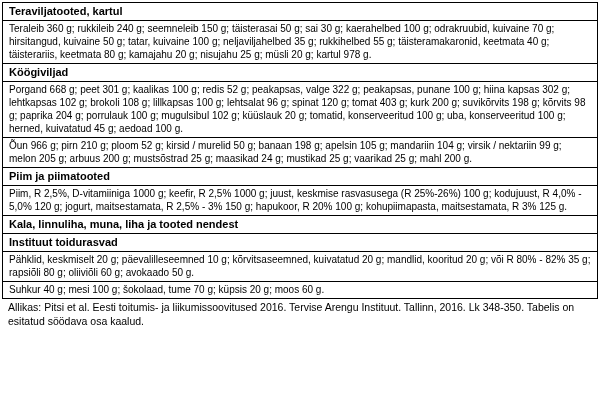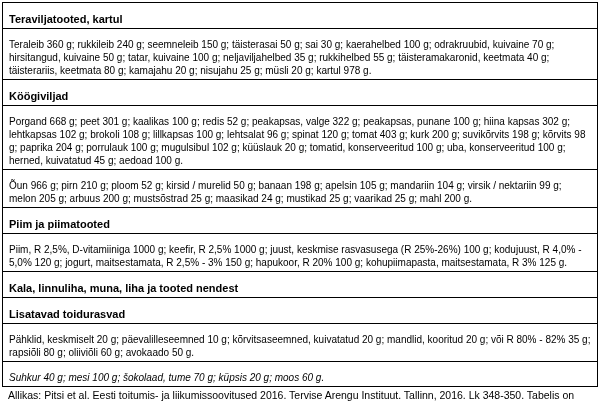--- a/index.html
+++ b/index.html
@@ -21,25 +21,23 @@
   }
   .food-table {
     border: 1px solid #000000;
     background: #ffffff;
     box-sizing: border-box;
     width: 100%;
   }
   .food-table .row {
     border-bottom: 1px solid #000000;
     padding: 1px 6px 2px 6px;
-    margin-top: 8px;
   }
   .food-table .row:last-child {
     border-bottom: none;
-    font-style: italic;
   }
   .section-header {
     font-weight: bold;
     font-size: 11px;
     line-height: 14px;
     letter-spacing: 0;
   }
   .section-body {
     font-size: 10px;
     line-height: 13px;
@@ -63,21 +61,21 @@
     <div class="row section-header">Köögiviljad</div>
     <div class="row section-body">Porgand 668 g; peet 301 g; kaalikas 100 g; redis 52 g; peakapsas, valge 322 g; peakapsas, punane 100 g; hiina kapsas 302 g; lehtkapsas 102 g; brokoli 108 g; lillkapsas 100 g; lehtsalat 96 g; spinat 120 g; tomat 403 g; kurk 200 g; suvikõrvits 198 g; kõrvits 98 g; paprika 204 g; porrulauk 100 g; mugulsibul 102 g; küüslauk 20 g; tomatid, konserveeritud 100 g; uba, konserveeritud 100 g; herned, kuivatatud 45 g; aedoad 100 g.</div>
 
     <div class="row section-body">Õun 966 g; pirn 210 g; ploom 52 g; kirsid / murelid 50 g; banaan 198 g; apelsin 105 g; mandariin 104 g; virsik / nektariin 99 g; melon 205 g; arbuus 200 g; mustsõstrad 25 g; maasikad 24 g; mustikad 25 g; vaarikad 25 g; mahl 200 g.</div>
 
     <div class="row section-header">Piim ja piimatooted</div>
     <div class="row section-body">Piim, R 2,5%, D-vitamiiniga 1000 g; keefir, R 2,5% 1000 g; juust, keskmise rasvasusega (R 25%-26%) 100 g; kodujuust, R 4,0% - 5,0% 120 g; jogurt, maitsestamata, R 2,5% - 3% 150 g; hapukoor, R 20% 100 g; kohupiimapasta, maitsestamata, R 3% 125 g.</div>
 
     <div class="row section-header">Kala, linnuliha, muna, liha ja tooted nendest</div>
 
-    <div class="row section-header">Lisatavad toidurasvad</div>
+    <div class="row section-header">Instituut toidurasvad</div>
     <div class="row section-body">Pähklid, keskmiselt 20 g; päevalilleseemned 10 g; kõrvitsaseemned, kuivatatud 20 g; mandlid, kooritud 20 g; või R 80% - 82% 35 g; rapsiõli 80 g; oliiviõli 60 g; avokaado 50 g.</div>
 
     <div class="row section-body">Suhkur 40 g; mesi 100 g; šokolaad, tume 70 g; küpsis 20 g; moos 60 g.</div>
 
   </div>
 
   <div class="table-footnote">Allikas: Pitsi et al. Eesti toitumis- ja liikumissoovitused 2016. Tervise Arengu Instituut. Tallinn, 2016. Lk 348-350. Tabelis on esitatud söödava osa kaalud.</div>
 
 </div>
 

